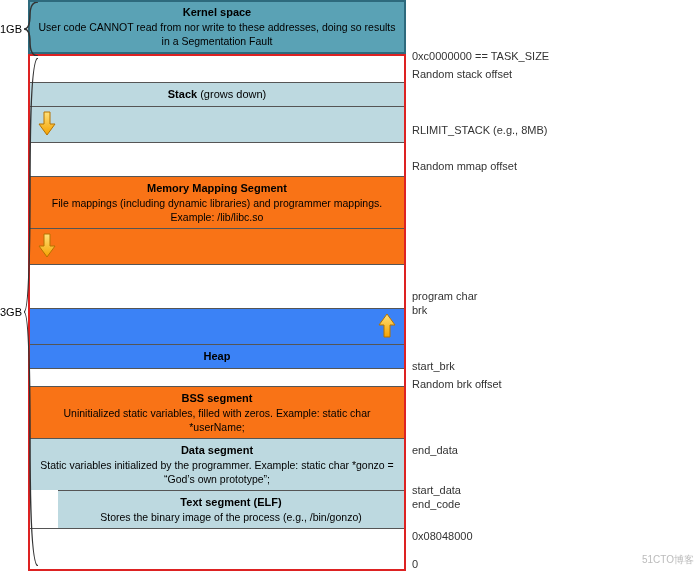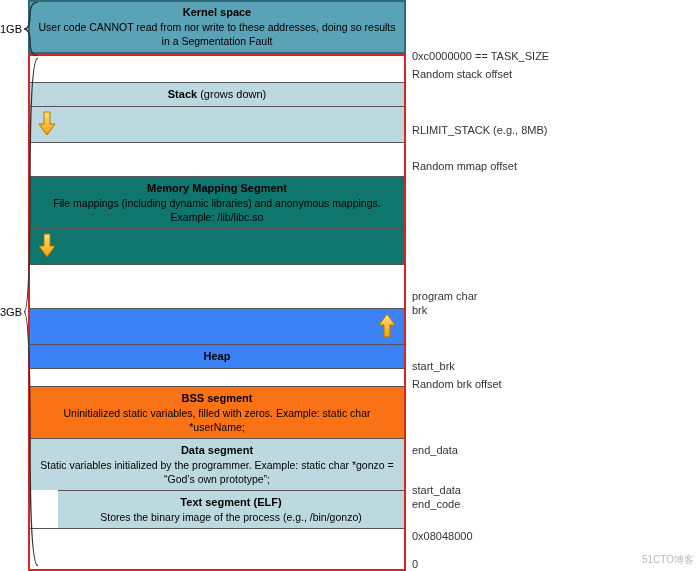--- a/index.html
+++ b/index.html
@@ -7,21 +7,21 @@
     .container { display: flex; height: 100%; }
     .left-braces { width: 28px; position: relative; }
     .brace { position: absolute; left: 0; display: flex; align-items: center; }
     .brace-label { font-size: 11px; margin-right: 2px; }
     .brace-svg { flex-shrink: 0; }
     .diagram-col { width: 378px; display: flex; flex-direction: column; }
     .segment { border: 1px solid #555; text-align: center; padding: 4px 6px; display: flex; flex-direction: column; justify-content: center; align-items: center; line-height: 1.35; }
     .kernel { background: #5aa2b5; border: 2px solid #2e6a7d; }
     .blank { background: #fff; }
     .stack { background: #bdd9e0; }
-    .mmap { background: #0f766e; }
+    .mmap { background: #f97316; }
     .heap { background: #3b82f6; }
     .bss { background: #f97316; }
     .data-seg { background: #bdd9e0; }
     .text-seg { background: #bdd9e0; }
     .seg-title { font-weight: bold; display: inline; }
     .seg-title-suffix { font-weight: normal; display: inline; }
     .seg-desc { font-size: 10.5px; }
     .arrow-box { display: flex; align-items: flex-start; justify-content: center; padding-top: 2px; }
     .arrow-box.up { align-items: flex-end; padding-bottom: 2px; padding-top: 0;}
     .user-region { border: 2px solid #d22; display: flex; flex-direction: column; flex: 1; }
@@ -72,21 +72,21 @@
               </linearGradient>
             </defs>
             <path d="M8 2 h6 v12 h5 l-8 11 l-8 -11 h5 z" fill="url(#g1)" stroke="#b57200"></path>
           </svg>
       </div>
 
       <div class="segment blank" style="height:34px;"></div>
 
       <div class="segment mmap" style="height:52px;">
         <div><span class="seg-title">Memory Mapping Segment</span></div>
-        <div class="seg-desc">File mappings (including dynamic libraries) and anonymous mappings. Example: /lib/libc.so</div>
+        <div class="seg-desc">File mappings (including dynamic libraries) and programmer mappings. Example: /lib/libc.so</div>
       </div>
       <div class="segment mmap arrow-box" style="height:36px;">
         <svg class="arrow">
             <path d="M8 2 h6 v12 h5 l-8 11 l-8 -11 h5 z" fill="url(#g1)" stroke="#b57200"></path>
           </svg>
       </div>
 
       <div class="segment blank" style="height:44px;"></div>
 
       <div class="segment heap arrow-box up" style="height:36px;">

